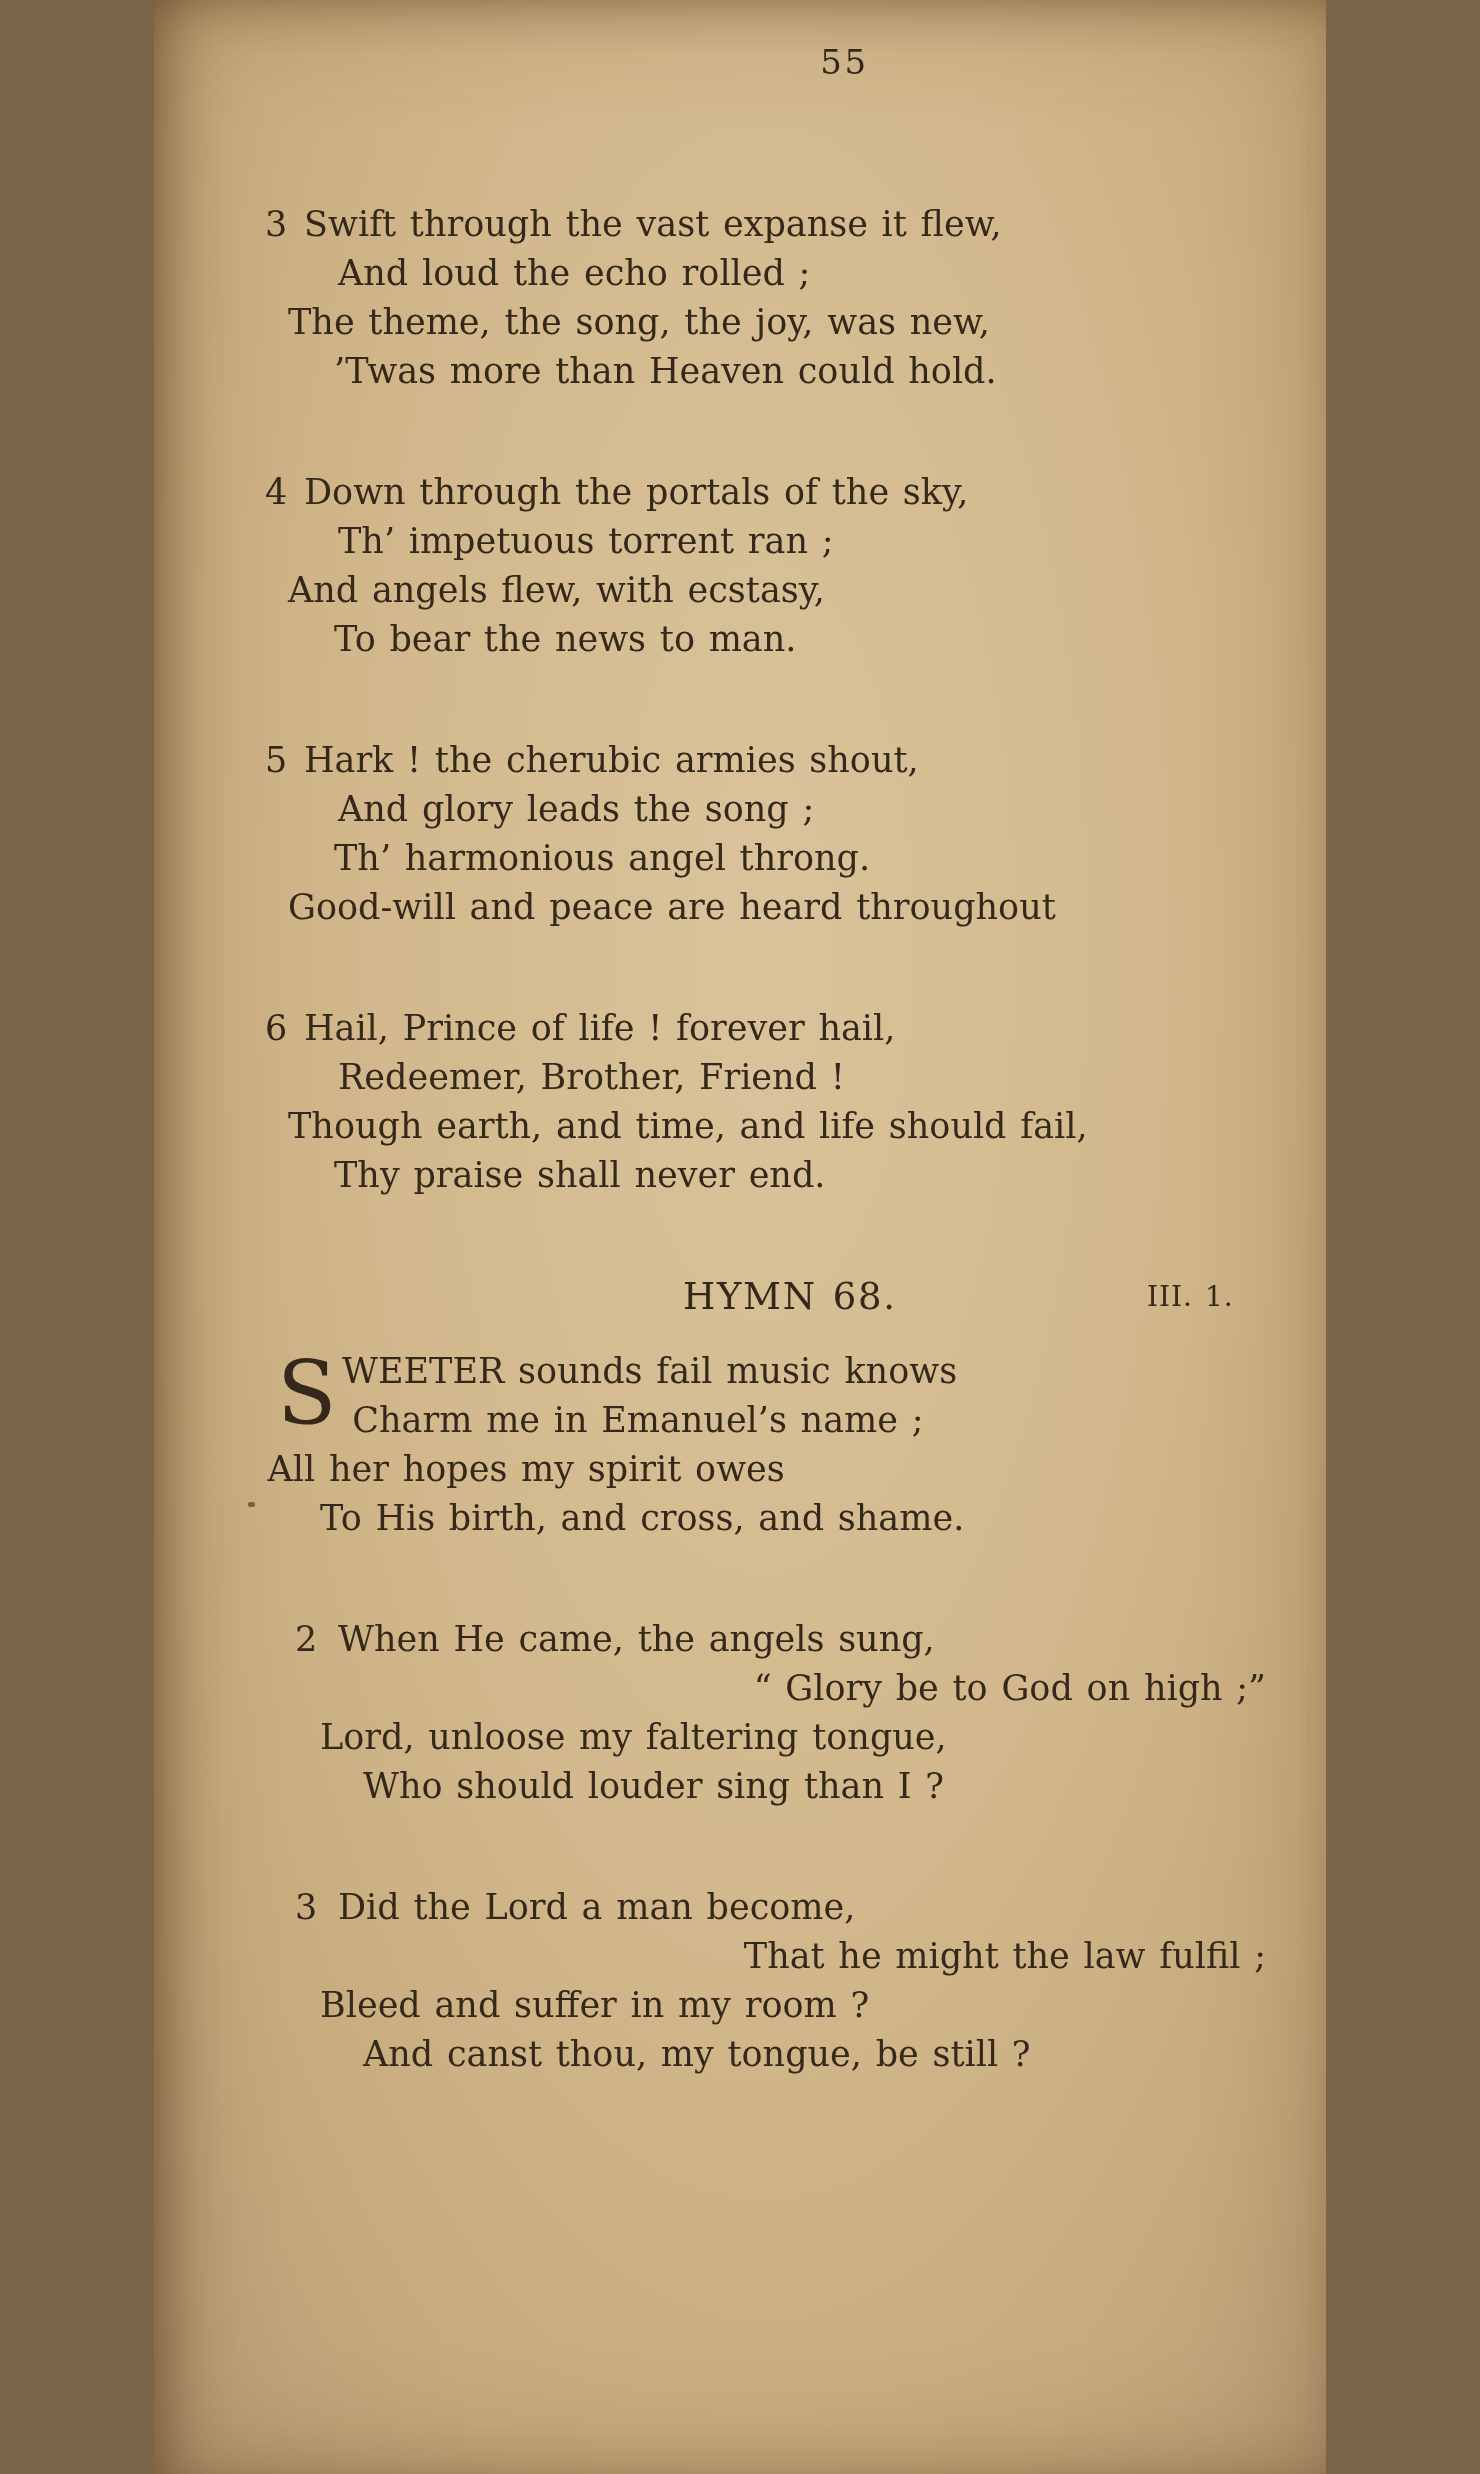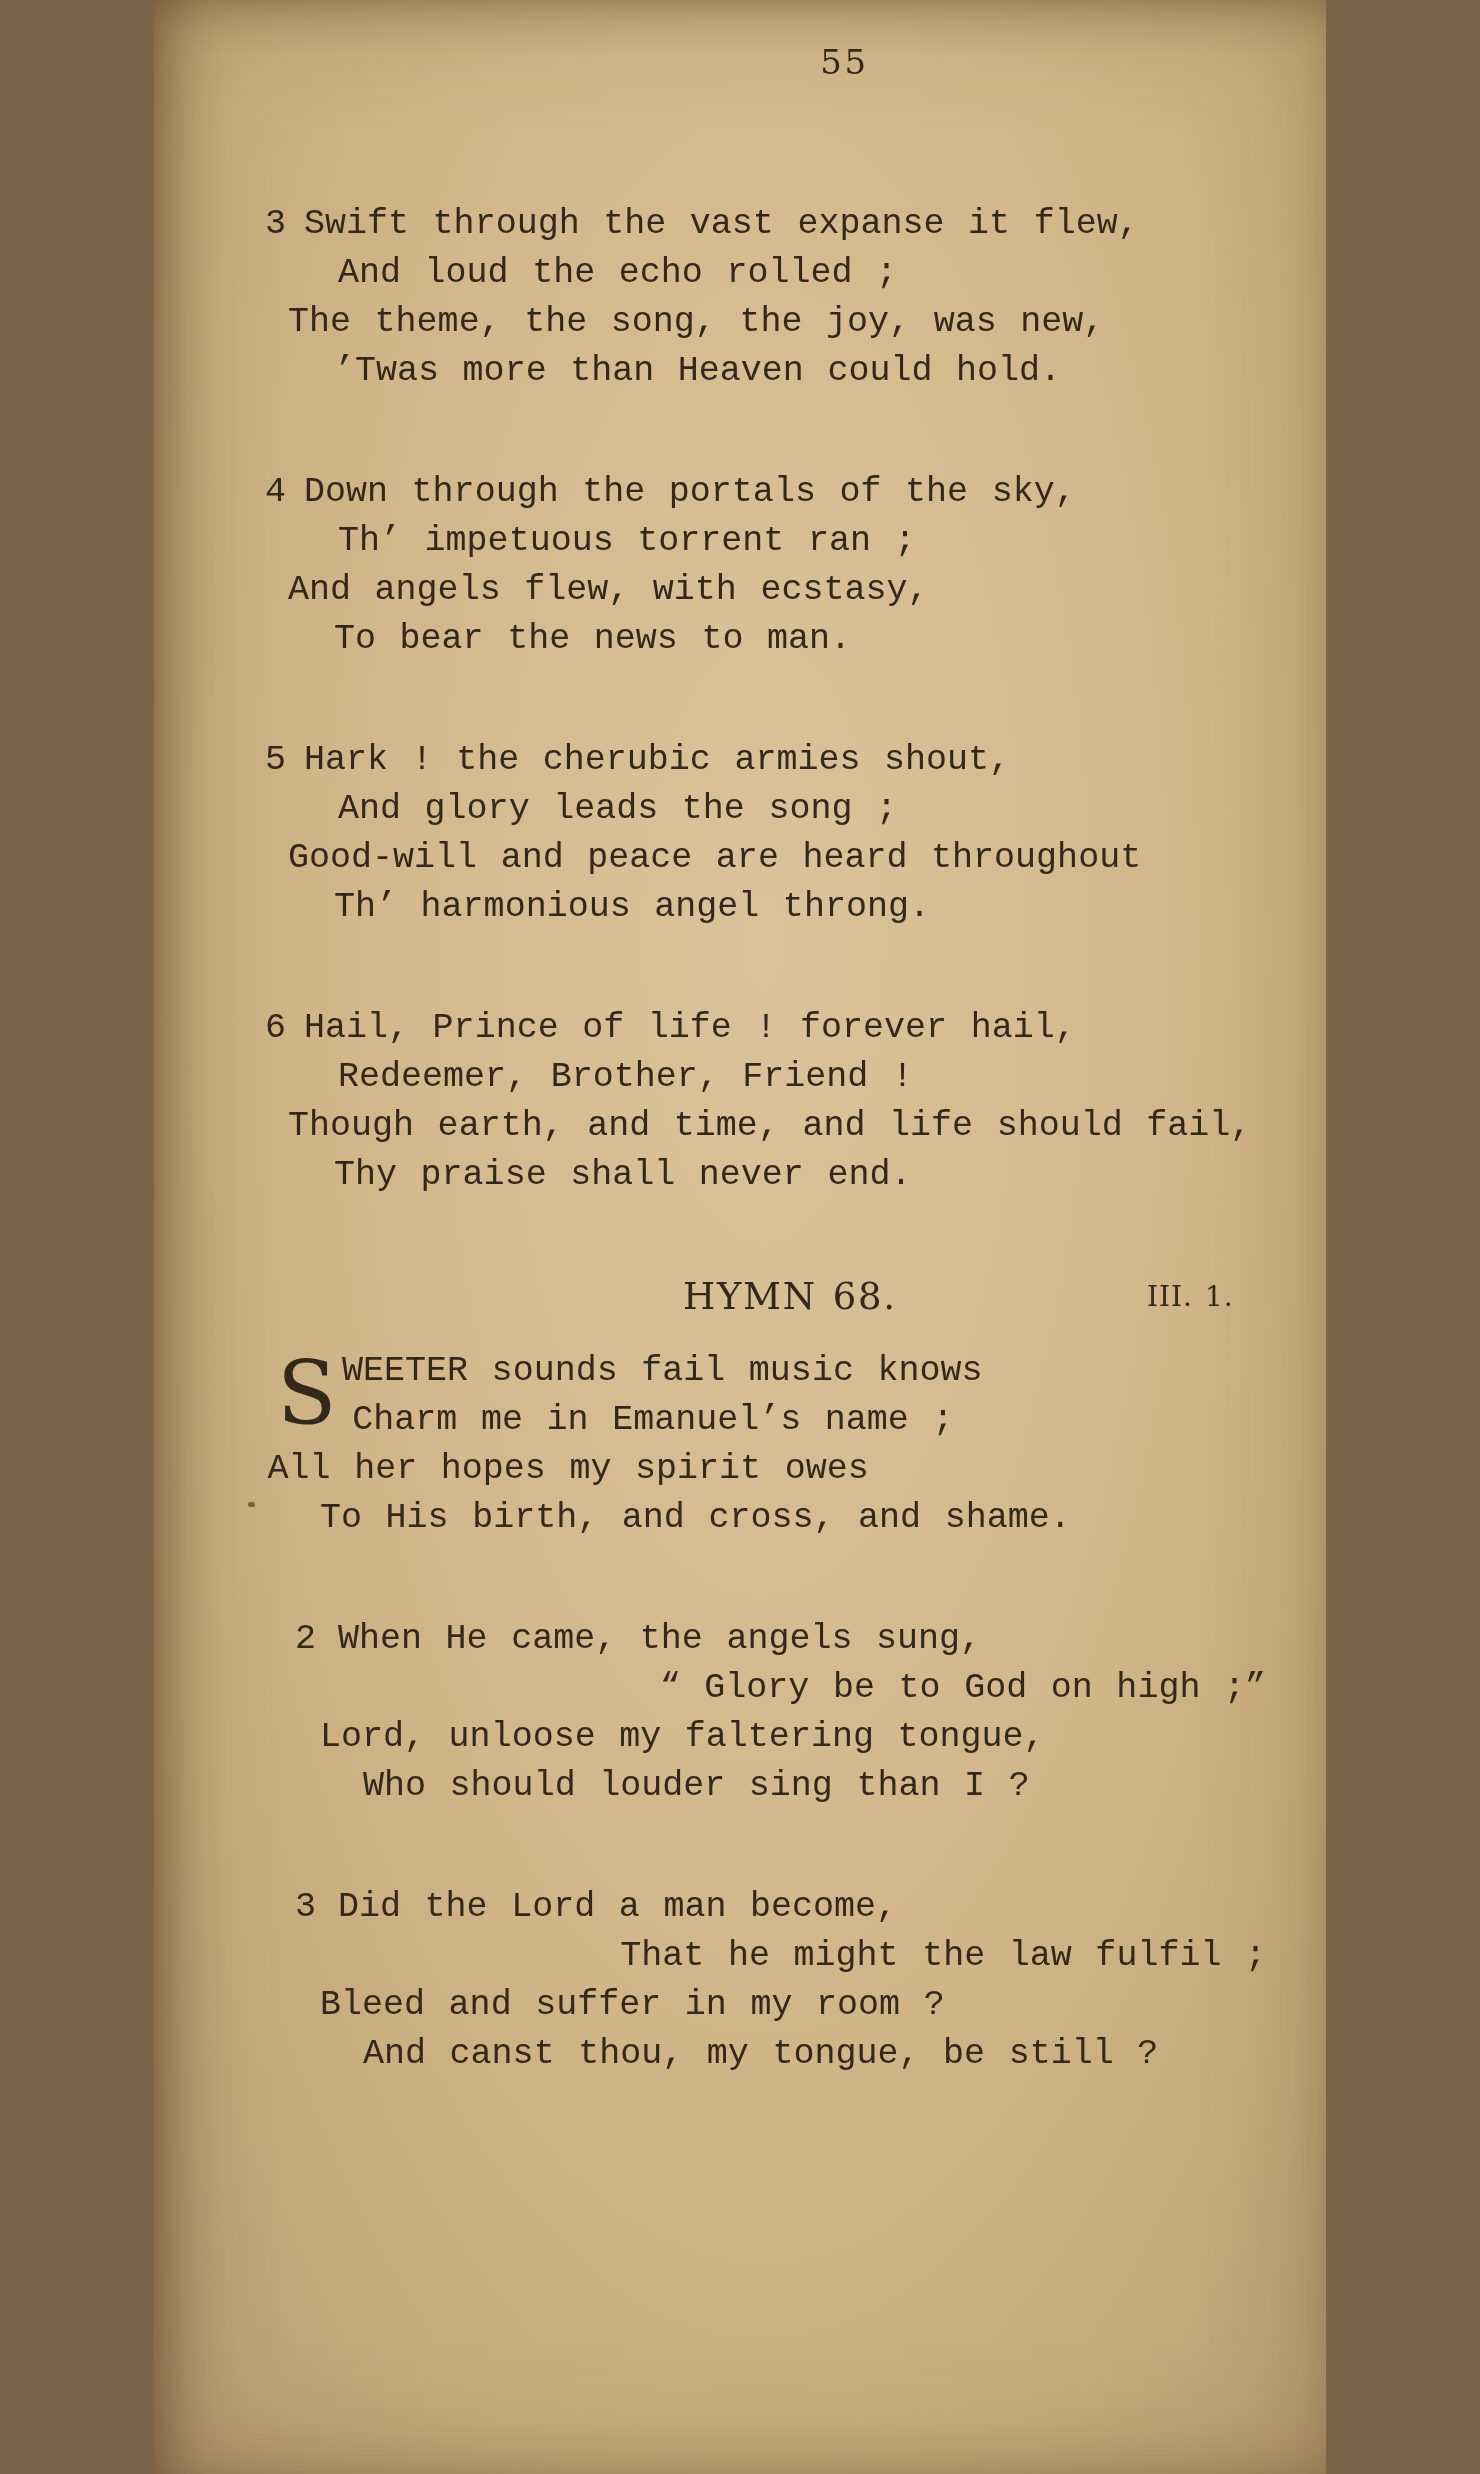--- a/index.html
+++ b/index.html
@@ -21,21 +21,21 @@
       inset 0 21.4px 51px -26px rgba(70,45,20,.35);
   }
   .page-number{
     position:absolute;top:38px;left:0;width:1381px;
     text-align:center;font-size:34px;letter-spacing:2.6px;
   }
   .content{
     position:absolute;top:200px;left:111px;right:60px;
   }
   .verse{margin-bottom:72px;}
-  .vline{white-space:nowrap;font-family:Liberation Mono, monospace;}
+  .vline{white-space:nowrap;}
   .vnum{display:inline-block;width:39px;}
   
   .tv .l2{margin-left:73px;}
   .tv .l3{margin-left:23px;}
   .tv .l4{margin-left:69px;}
   
   .hymn-head{position:relative;height:49px;margin-top:66px;margin-bottom:26px;}
   .hymn-title{position:absolute;left:418px;font-size:37px;letter-spacing:1.7px;}
   .hymn-meter{position:absolute;left:882px;font-size:28px;letter-spacing:0.9px;}
   
@@ -84,22 +84,22 @@
       <div class="vline l2">Th’ impetuous torrent ran ;</div>
       <div class="vline l3">And angels flew, with ecstasy,</div>
       <div class="vline l4">To bear the news to man.</div>
     </div>
 
     <div class="verse tv">
       <div class="vline l1">
         <span class="vnum">5</span><span>Hark ! the cherubic armies shout,</span>
       </div>
       <div class="vline l2">And glory leads the song ;</div>
+      <div class="vline l4">Th’ harmonious angel throng.</div>
       <div class="vline l3">Good-will and peace are heard throughout</div>
-      <div class="vline l4">Th’ harmonious angel throng.</div>
     </div>
 
     <div class="verse tv">
       <div class="vline l1">
         <span class="vnum">6</span><span>Hail, Prince of life ! forever hail,</span>
       </div>
       <div class="vline l2">Redeemer, Brother, Friend !</div>
       <div class="vline l3">Though earth, and time, and life should fail,</div>
       <div class="vline l4">Thy praise shall never end.</div>
     </div>

